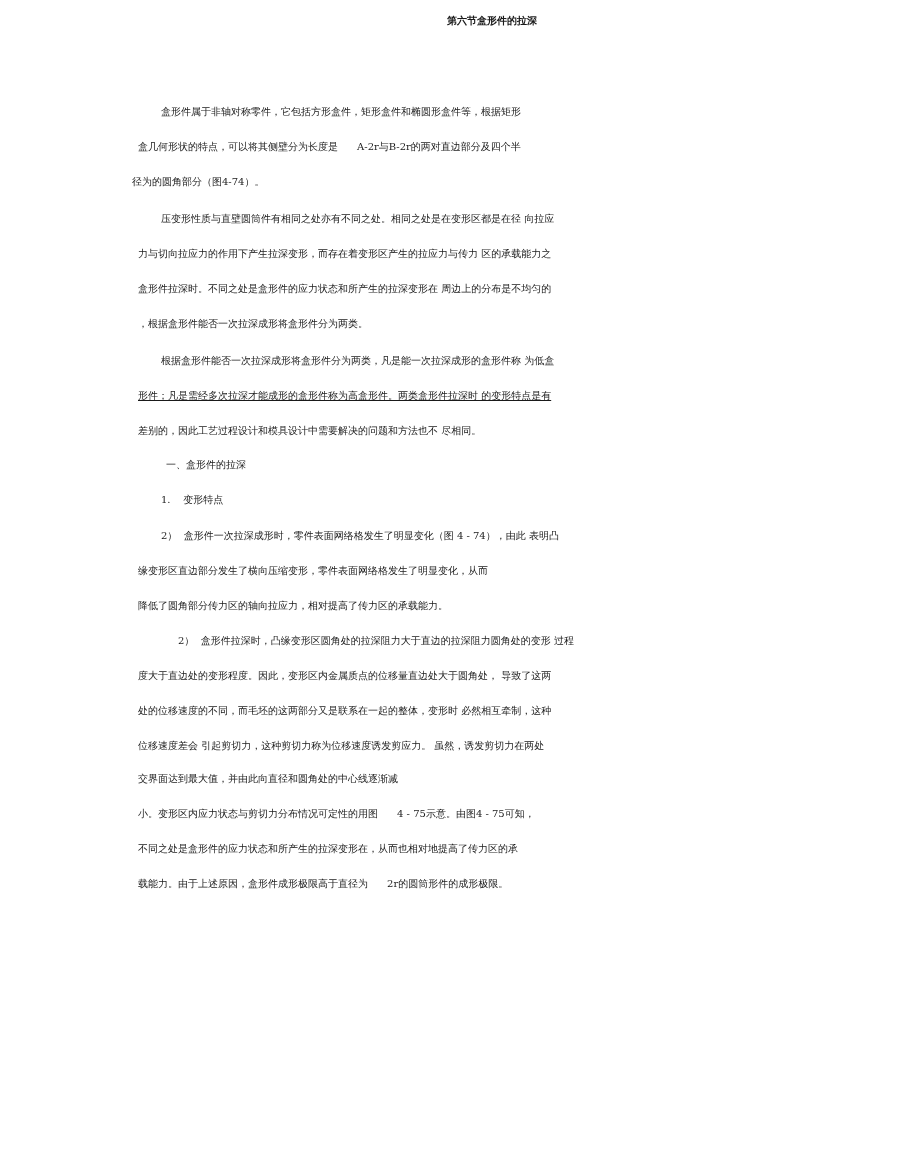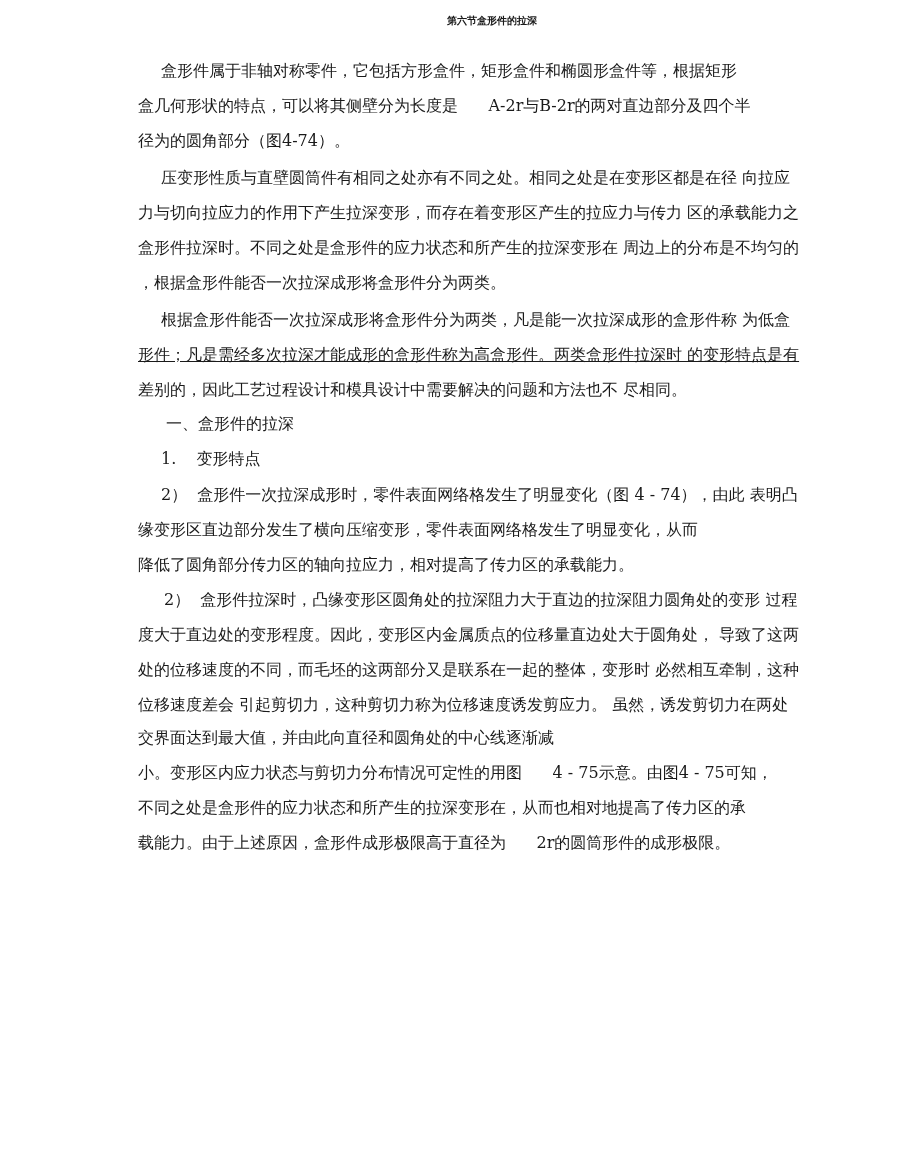--- a/index.html
+++ b/index.html
@@ -1,43 +1,43 @@
 <!DOCTYPE html>
 <html><head>
   <meta charset="utf-8">
   <style>
     html, body { margin: 0; padding: 0; background: #ffffff; }
     body { width: 920px; height: 1154px; position: relative; overflow: hidden;
            font-family: "DejaVu Serif", "Liberation Serif", serif; color: #1a1a1a; }
     .title { position: absolute; top: 14px; left: 0; width: 920px; text-align: center;
              font-family: "DejaVu Sans", sans-serif; font-weight: bold; font-size: 10px; margin-left: 32px; }
-    .line { position: absolute; left: 138px; font-size: 16px; white-space: pre; line-height: 20px; }
+    .line { position: absolute; left: 138px; font-size: 10px; white-space: pre; line-height: 20px; margin-top: 41px; }
   </style>
 </head>
 <body>
 
 <div>
   <div class="title">第六节盒形件的拉深</div>
   <div id="body-lines">
       <div class="line" style="top: 61px; left: 161px;">盒形件属于非轴对称零件，它包括方形盒件，矩形盒件和椭圆形盒件等，根据矩形</div>
       <div class="line" style="top: 96px; left: 138px;">盒几何形状的特点，可以将其侧壁分为长度是      A-2r与B-2r的两对直边部分及四个半</div>
-      <div class="line" style="top: 131px; left: 138px;">径为的圆角部分（图4-74）。</div>
+      <div class="line" style="top: 131px; left: 132px;">径为的圆角部分（图4-74）。</div>
       <div class="line" style="top: 168px; left: 161px;">压变形性质与直壁圆筒件有相同之处亦有不同之处。相同之处是在变形区都是在径 向拉应</div>
       <div class="line" style="top: 203px; left: 138px;">力与切向拉应力的作用下产生拉深变形，而存在着变形区产生的拉应力与传力 区的承载能力之</div>
       <div class="line" style="top: 238px; left: 138px;">盒形件拉深时。不同之处是盒形件的应力状态和所产生的拉深变形在 周边上的分布是不均匀的</div>
       <div class="line" style="top: 273px; left: 138px;">，根据盒形件能否一次拉深成形将盒形件分为两类。</div>
       <div class="line" style="top: 310px; left: 161px;">根据盒形件能否一次拉深成形将盒形件分为两类，凡是能一次拉深成形的盒形件称 为低盒</div>
       <div class="line" style="top: 345px; left: 138px; text-decoration: underline;">形件；凡是需经多次拉深才能成形的盒形件称为高盒形件。两类盒形件拉深时 的变形特点是有</div>
       <div class="line" style="top: 380px; left: 138px;">差别的，因此工艺过程设计和模具设计中需要解决的问题和方法也不 尽相同。</div>
       <div class="line" style="top: 414px; left: 166px;">一、盒形件的拉深</div>
       <div class="line" style="top: 449px; left: 161px;">1.    变形特点</div>
       <div class="line" style="top: 485px; left: 161px;">2）  盒形件一次拉深成形时，零件表面网络格发生了明显变化（图 4 - 74），由此 表明凸</div>
       <div class="line" style="top: 520px; left: 138px;">缘变形区直边部分发生了横向压缩变形，零件表面网络格发生了明显变化，从而</div>
       <div class="line" style="top: 555px; left: 138px;">降低了圆角部分传力区的轴向拉应力，相对提高了传力区的承载能力。</div>
-      <div class="line" style="top: 590px; left: 164px;">2）  盒形件拉深时，凸缘变形区圆角处的拉深阻力大于直边的拉深阻力圆角处的变形 过程</div>
+      <div class="line" style="top: 590px; left: 178px;">2）  盒形件拉深时，凸缘变形区圆角处的拉深阻力大于直边的拉深阻力圆角处的变形 过程</div>
       <div class="line" style="top: 625px; left: 138px;">度大于直边处的变形程度。因此，变形区内金属质点的位移量直边处大于圆角处， 导致了这两</div>
       <div class="line" style="top: 660px; left: 138px;">处的位移速度的不同，而毛坯的这两部分又是联系在一起的整体，变形时 必然相互牵制，这种</div>
       <div class="line" style="top: 695px; left: 138px;">位移速度差会 引起剪切力，这种剪切力称为位移速度诱发剪应力。 虽然，诱发剪切力在两处</div>
       <div class="line" style="top: 728px; left: 138px;">交界面达到最大值，并由此向直径和圆角处的中心线逐渐减</div>
       <div class="line" style="top: 763px; left: 138px;">小。变形区内应力状态与剪切力分布情况可定性的用图      4 - 75示意。由图4 - 75可知，</div>
       <div class="line" style="top: 798px; left: 138px;">不同之处是盒形件的应力状态和所产生的拉深变形在，从而也相对地提高了传力区的承</div>
       <div class="line" style="top: 833px; left: 138px;">载能力。由于上述原因，盒形件成形极限高于直径为      2r的圆筒形件的成形极限。</div>
     </div>
 </div>
 

